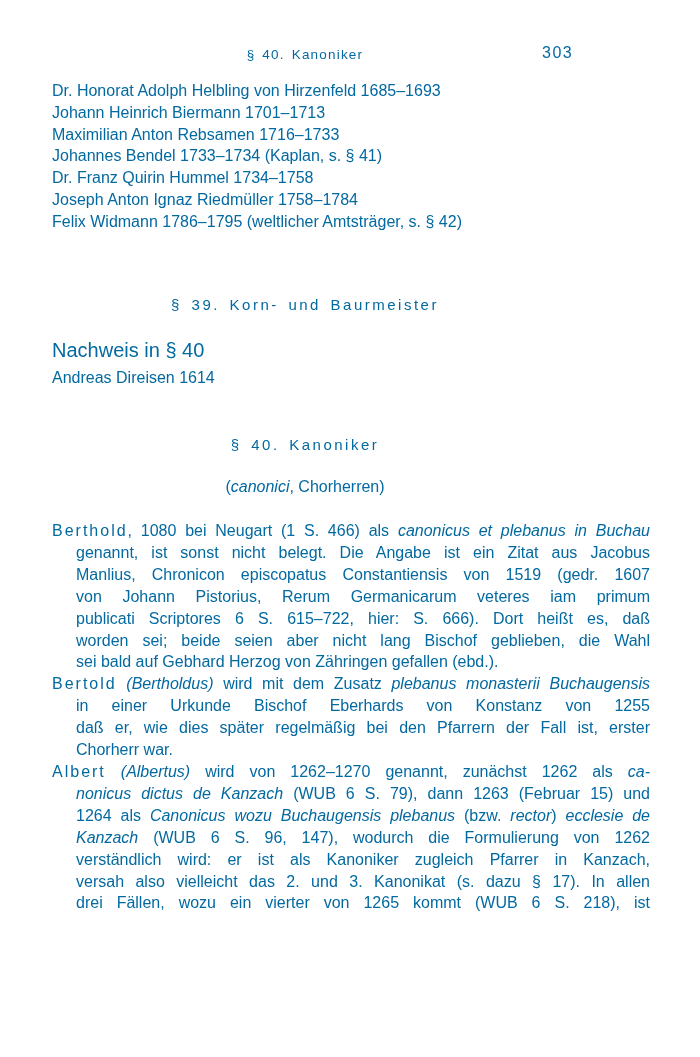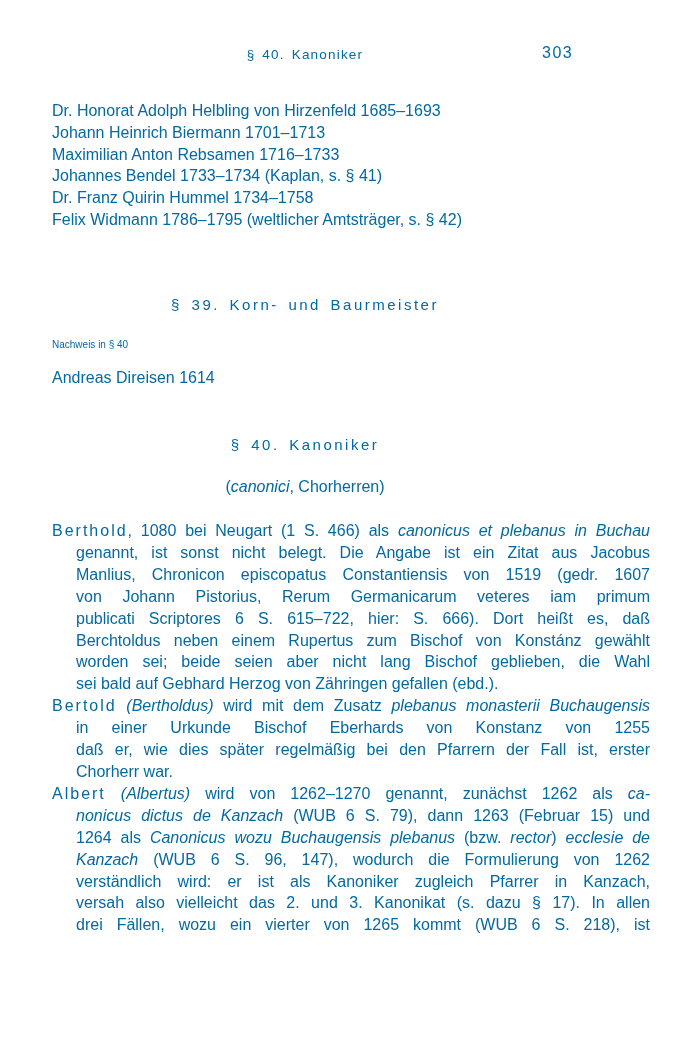--- a/index.html
+++ b/index.html
@@ -9,24 +9,24 @@
     margin:0 auto;
     background:#ffffff;
     font-family:Liberation Sans, sans-serif;
     color:#0369a1;
     overflow:hidden;
   }
   .abs{position:absolute;}
   .centerbox{left:52px;width:506px;text-align:center;}
   .running-head{top:47px;font-size:13.5px;letter-spacing:1.2px;word-spacing:2px;}
   .page-num{top:44px;left:542px;font-size:16px;letter-spacing:1.5px;}
-  .canon-list{top:80px;left:52px;width:610px;font-size:16px;line-height:21.8px;margin-top:20px;}
+  .canon-list{top:80px;left:52px;width:610px;font-size:16px;line-height:21.8px;}
   .sec-heading{font-size:15px;letter-spacing:2.5px;word-spacing:3px;}
   .s39-heading{top:296px;}
-  .s39-note{top:339px;left:52px;font-size:10px;}
+  .s39-note{top:339px;left:52px;font-size:20px;}
   .s39-entry{top:369px;left:52px;font-size:16px;}
   .s40-heading{top:436px;}
   .s40-subtitle{top:478px;font-size:16px;}
   .paras{top:520px;left:52px;width:598px;font-size:16px;line-height:21.9px;}
   .pline{white-space:normal;}
   .pline.just{text-align:justify;text-align-last:justify;-moz-text-align-last:justify;}
   .pline.ind{padding-left:24px;}
   .it{font-style:italic;}
   .lsp{letter-spacing:2px;}
 </style>
@@ -38,41 +38,41 @@
   <div class="abs centerbox running-head">§ 40. Kanoniker</div>
 
   <div class="abs page-num">303</div>
 
   <div class="abs canon-list">
     <div class="list-line">Dr. Honorat Adolph Helbling von Hirzenfeld 1685–1693</div>
     <div class="list-line">Johann Heinrich Biermann 1701–1713</div>
     <div class="list-line">Maximilian Anton Rebsamen 1716–1733</div>
     <div class="list-line">Johannes Bendel 1733–1734 (Kaplan, s. § 41)</div>
     <div class="list-line">Dr. Franz Quirin Hummel 1734–1758</div>
+    <div class="list-line">Joseph Anton Ignaz Riedmüller 1758–1784</div>
     <div class="list-line">Felix Widmann 1786–1795 (weltlicher Amtsträger, s. § 42)</div>
   </div>
 
   <div class="abs centerbox sec-heading s39-heading">§ 39. Korn- und Baurmeister</div>
 
   <div class="abs s39-note">Nachweis in § 40</div>
 
   <div class="abs s39-entry">Andreas Direisen 1614</div>
 
   <div class="abs centerbox sec-heading s40-heading">§ 40. Kanoniker</div>
 
   <div class="abs centerbox s40-subtitle"><span>(</span><span class="it">canonici</span><span>, Chorherren)</span></div>
 
   <div class="abs paras">
       <div class="para">
         <div class="pline just"><span class="lsp">Berthold</span><span>, 1080 bei Neugart (1 S. 466) als </span><span class="it">canonicus et plebanus in Buchau</span></div>
         <div class="pline ind just"><span>genannt, ist sonst nicht belegt. Die Angabe ist ein Zitat aus Jacobus</span></div>
         <div class="pline ind just"><span>Manlius, Chronicon episcopatus Constantiensis von 1519 (gedr. 1607</span></div>
         <div class="pline ind just"><span>von Johann Pistorius, Rerum Germanicarum veteres iam primum</span></div>
         <div class="pline ind just"><span>publicati Scriptores 6 S. 615–722, hier: S. 666). Dort heißt es, daß</span></div>
-        <div class="pline ind just"><span>Berchtoldus neben einem Rupertus zum Bischof von Konstánz gewählt</span></div>
         <div class="pline ind just"><span>worden sei; beide seien aber nicht lang Bischof geblieben, die Wahl</span></div>
         <div class="pline ind"><span>sei bald auf Gebhard Herzog von Zähringen gefallen (ebd.).</span></div>
       </div>
       <div class="para">
         <div class="pline just"><span class="lsp">Bertold</span><span> </span><span class="it">(Bertholdus)</span><span> wird mit dem Zusatz </span><span class="it">plebanus monasterii Buchaugensis</span></div>
         <div class="pline ind just"><span>in einer Urkunde Bischof Eberhards von Konstanz von 1255</span></div>
         <div class="pline ind just"><span>daß er, wie dies später regelmäßig bei den Pfarrern der Fall ist, erster</span></div>
         <div class="pline ind"><span>Chorherr war.</span></div>
       </div>
       <div class="para">

